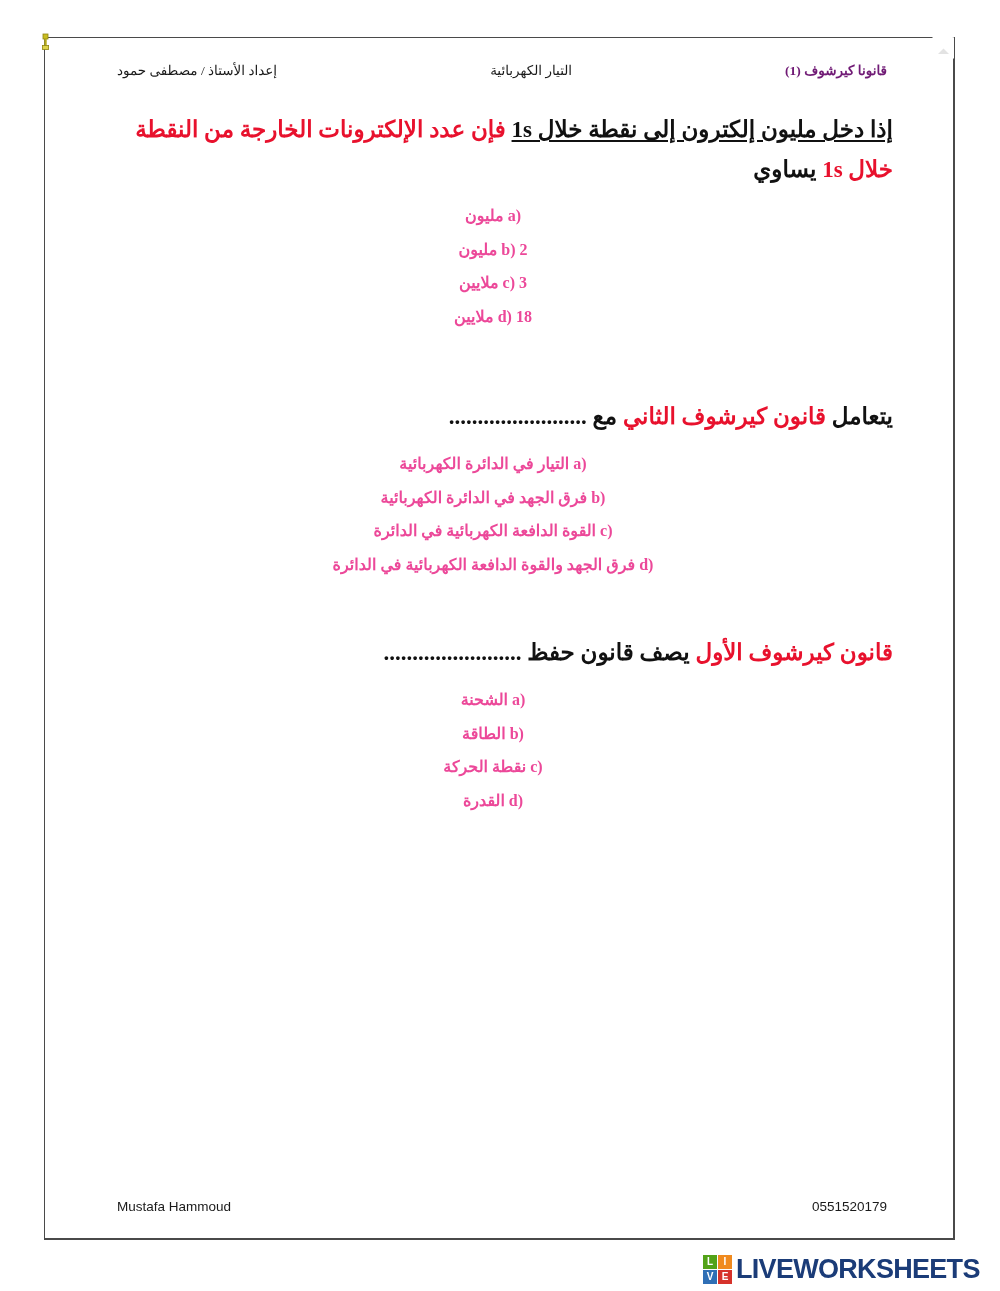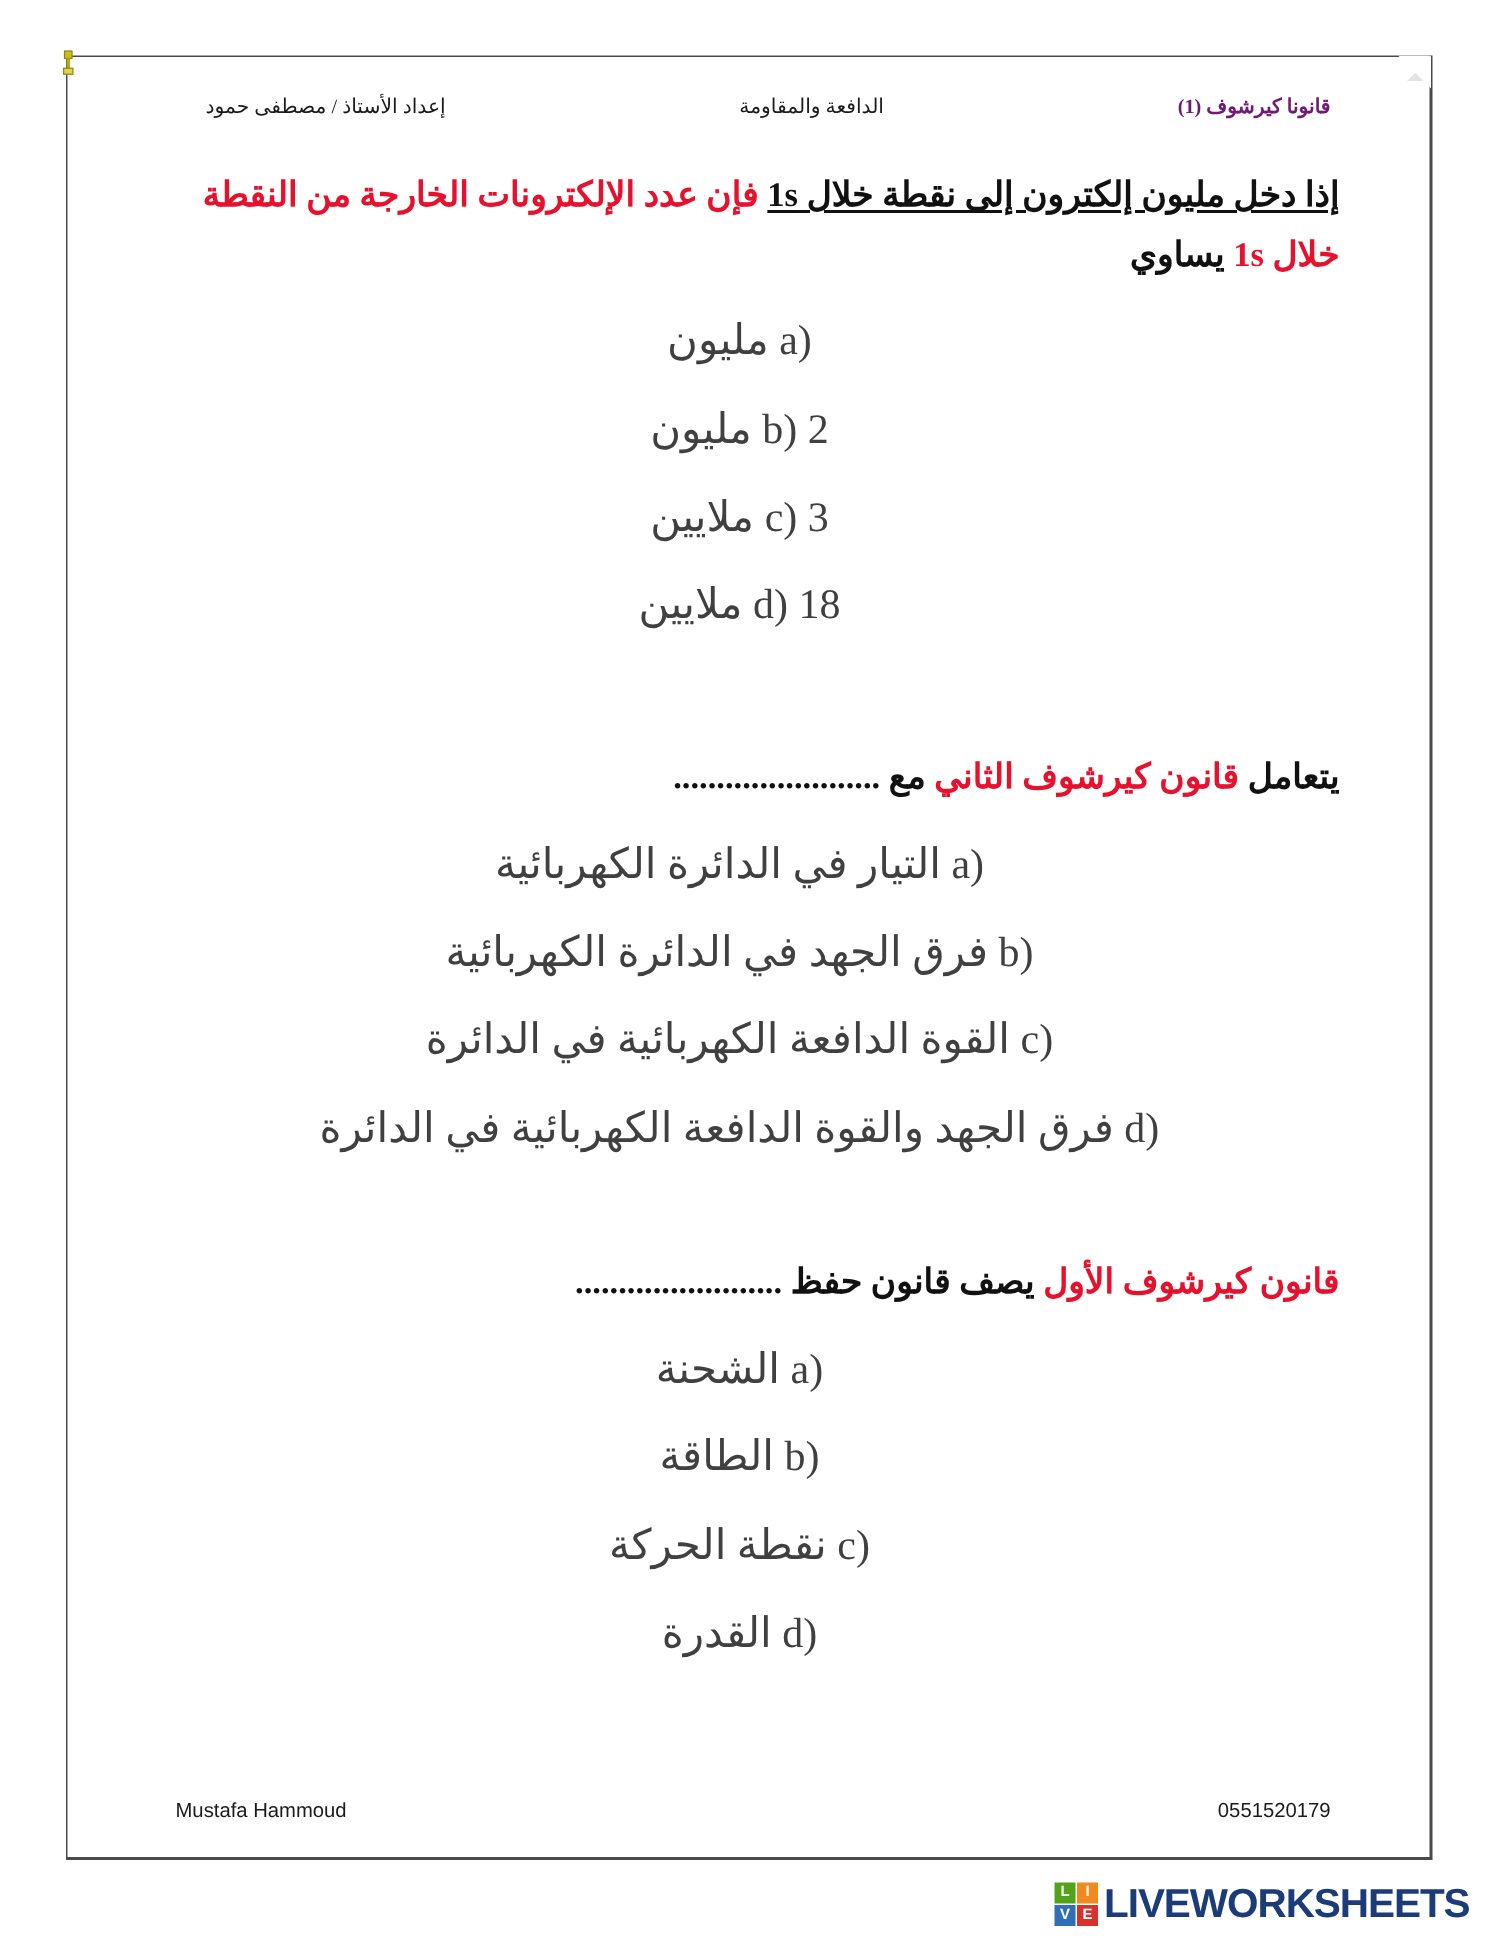--- a/index.html
+++ b/index.html
@@ -89,21 +89,20 @@
     box-sizing: border-box;
     display: flex;
     align-items: center;
     justify-content: space-between;
     direction: rtl;
   }
   .hdr-cell {
     font-size: 13.5px;
     white-space: nowrap;
     font-family: "Liberation Serif", "DejaVu Serif", serif;
-    margin-left: 20px;
   }
   .hdr-right {
     color: #701a75;
     font-weight: bold;
   }
   .hdr-center { color: #1a1a1a; }
   .hdr-left   { color: #1a1a1a; }
 
   
   .sheet-body {
@@ -127,23 +126,23 @@
   .q-stem .red { color: #e8112d; }
   .q-stem .uline { text-decoration: underline; text-underline-offset: 3px; }
 
   .opts {
     list-style: none;
     margin: 10px 0 0 0;
     padding: 0;
     text-align: center;
   }
   .opts li {
-    font-size: 28px;
-    font-weight: normal;
-    color: #404040;
+    font-size: 16px;
+    font-weight: bold;
+    color: #ec4899;
     line-height: 2.1;
     white-space: nowrap;
   }
   .opt-key {
     font-family: "Liberation Serif", "DejaVu Serif", serif;
     direction: ltr;
     unicode-bidi: embed;
   }
 
   .gap-lg { height: 58px; }
@@ -212,21 +211,21 @@
 <div id="page-sheet">
 
   <div id="corner-fold">
     <div class="fold-shade"></div>
     <div class="fold-tri"></div>
     <div class="fold-edge"></div>
   </div>
 
   <div class="sheet-header">
     <div class="hdr-cell hdr-right">قانونا كيرشوف (1)</div>
-    <div class="hdr-cell hdr-center">الدافعة والمقاومة</div>
+    <div class="hdr-cell hdr-center">التيار الكهربائية</div>
     <div class="hdr-cell hdr-left">إعداد الأستاذ / مصطفى حمود</div>
   </div>
 
   <div class="sheet-body">
 
     <div class="q-block">
       <div class="q-stem">
         <span class="uline">إذا دخل مليون إلكترون إلى نقطة خلال 1s</span>
         <span class="red">فإن عدد الإلكترونات الخارجة من النقطة خلال 1s</span>
         <span>يساوي</span>

